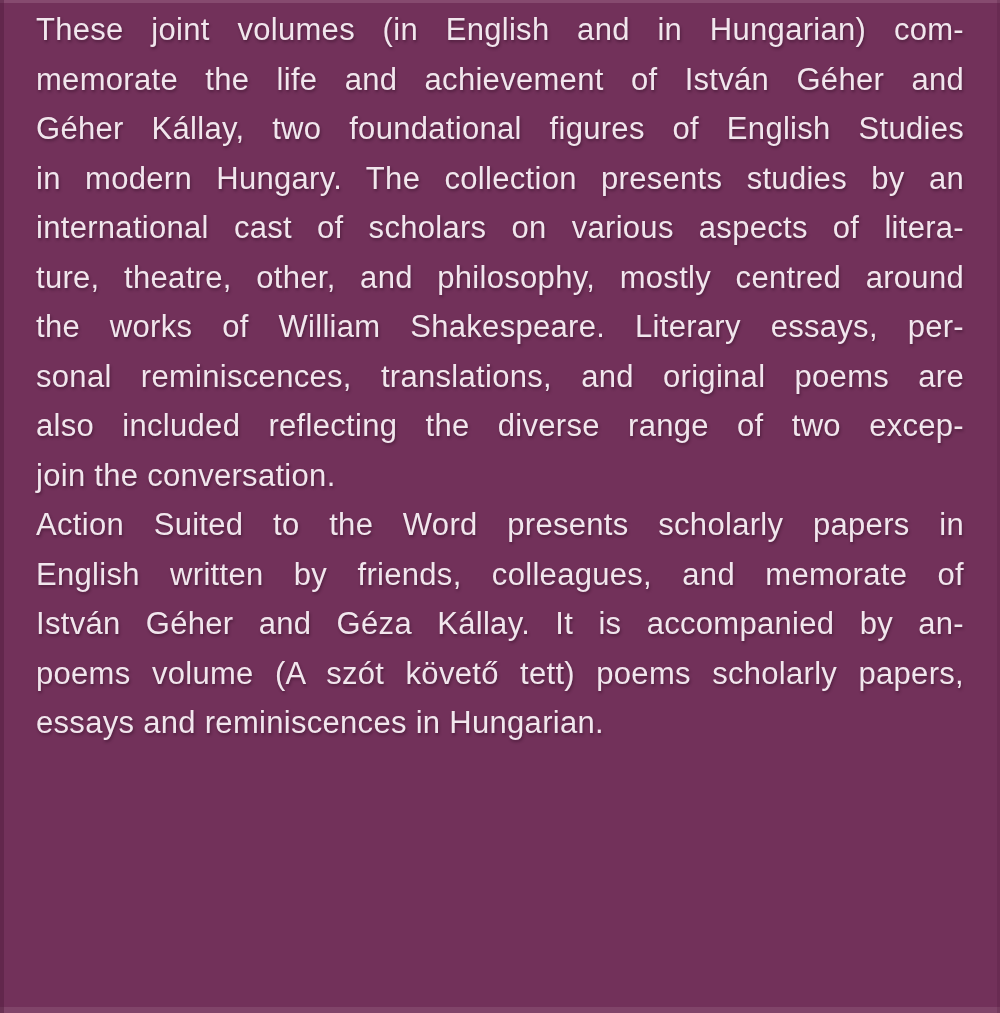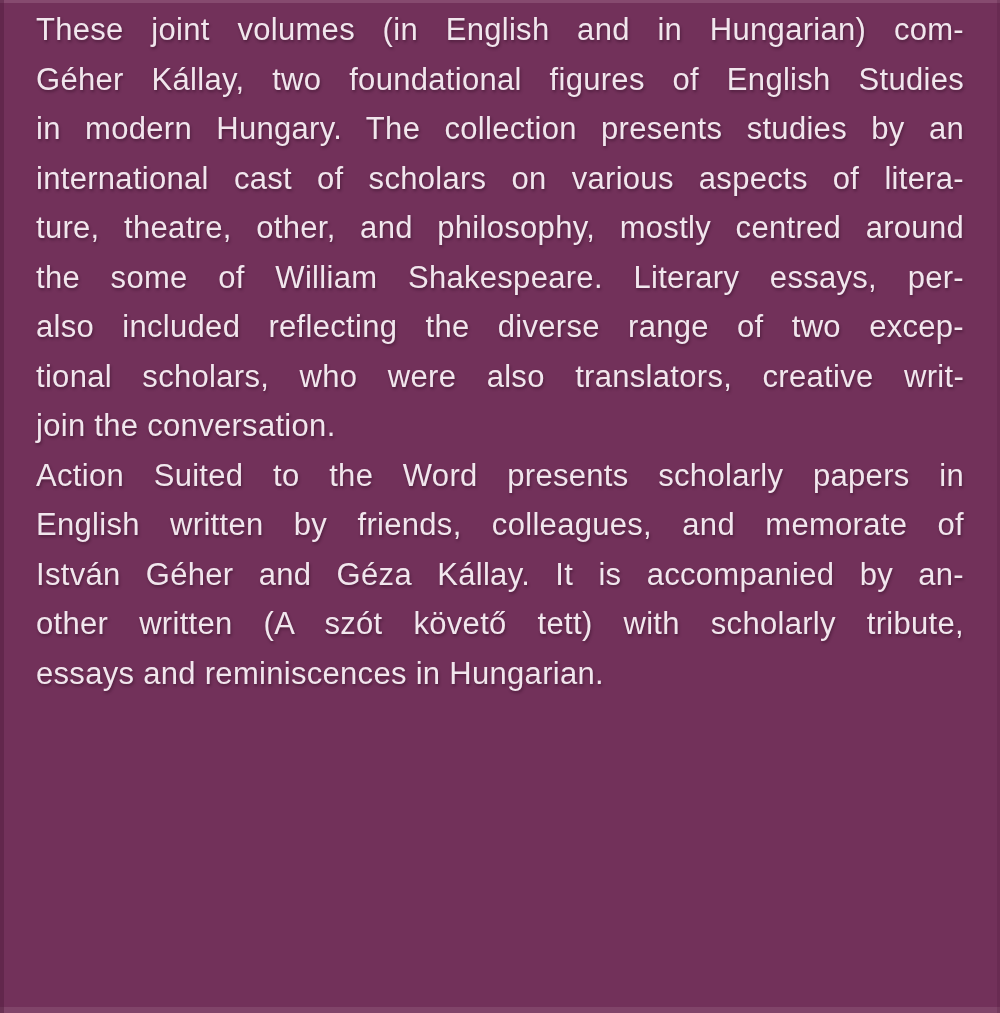--- a/index.html
+++ b/index.html
@@ -54,27 +54,28 @@
 </head>
 <body>
 
 <div class="page">
   <div class="edge edge-top"></div>
   <div class="edge edge-bottom"></div>
   <div class="edge edge-left"></div>
   <div class="edge edge-right"></div>
   <div class="blurb" id="blurb">
       <div class="line"><span class="seg-regular">These joint volumes (in English and in Hungarian) com-</span></div>
+      <div class="line"><span class="seg-regular">memorate the life and achievement of István Géher and</span></div>
       <div class="line"><span class="seg-regular">Géher Kállay, two foundational figures of English Studies</span></div>
       <div class="line"><span class="seg-regular">in modern Hungary. The collection presents studies by an</span></div>
       <div class="line"><span class="seg-regular">international cast of scholars on various aspects of litera-</span></div>
       <div class="line"><span class="seg-regular">ture, theatre, other, and philosophy, mostly centred around</span></div>
-      <div class="line"><span class="seg-regular">the some of William Shakespeare. Literary essays, per-</span></div>
+      <div class="line"><span class="seg-regular">the works of William Shakespeare. Literary essays, per-</span></div>
+      <div class="line"><span class="seg-regular">sonal reminiscences, translations, and original poems are</span></div>
       <div class="line"><span class="seg-regular">also included reflecting the diverse range of two excep-</span></div>
-      <div class="line"><span class="seg-regular">tional scholars, who were also translators, creative writ-</span></div>
       <div class="line no-justify"><span class="seg-regular">join the conversation.</span></div>
       <div class="line"><span class="seg-italic">Action Suited to the Word</span><span class="seg-regular"> presents scholarly papers in</span></div>
       <div class="line"><span class="seg-regular">English written by friends, colleagues, and memorate of</span></div>
       <div class="line"><span class="seg-regular">István Géher and Géza Kállay. It is accompanied by an-</span></div>
-      <div class="line"><span class="seg-regular">other written </span><span class="seg-italic">(A szót követő tett)</span><span class="seg-regular"> with scholarly tribute,</span></div>
+      <div class="line"><span class="seg-regular">poems volume </span><span class="seg-italic">(A szót követő tett)</span><span class="seg-regular"> poems scholarly papers,</span></div>
       <div class="line no-justify"><span class="seg-regular">essays and reminiscences in Hungarian.</span></div>
     </div>
 </div>
 
 </body></html>

